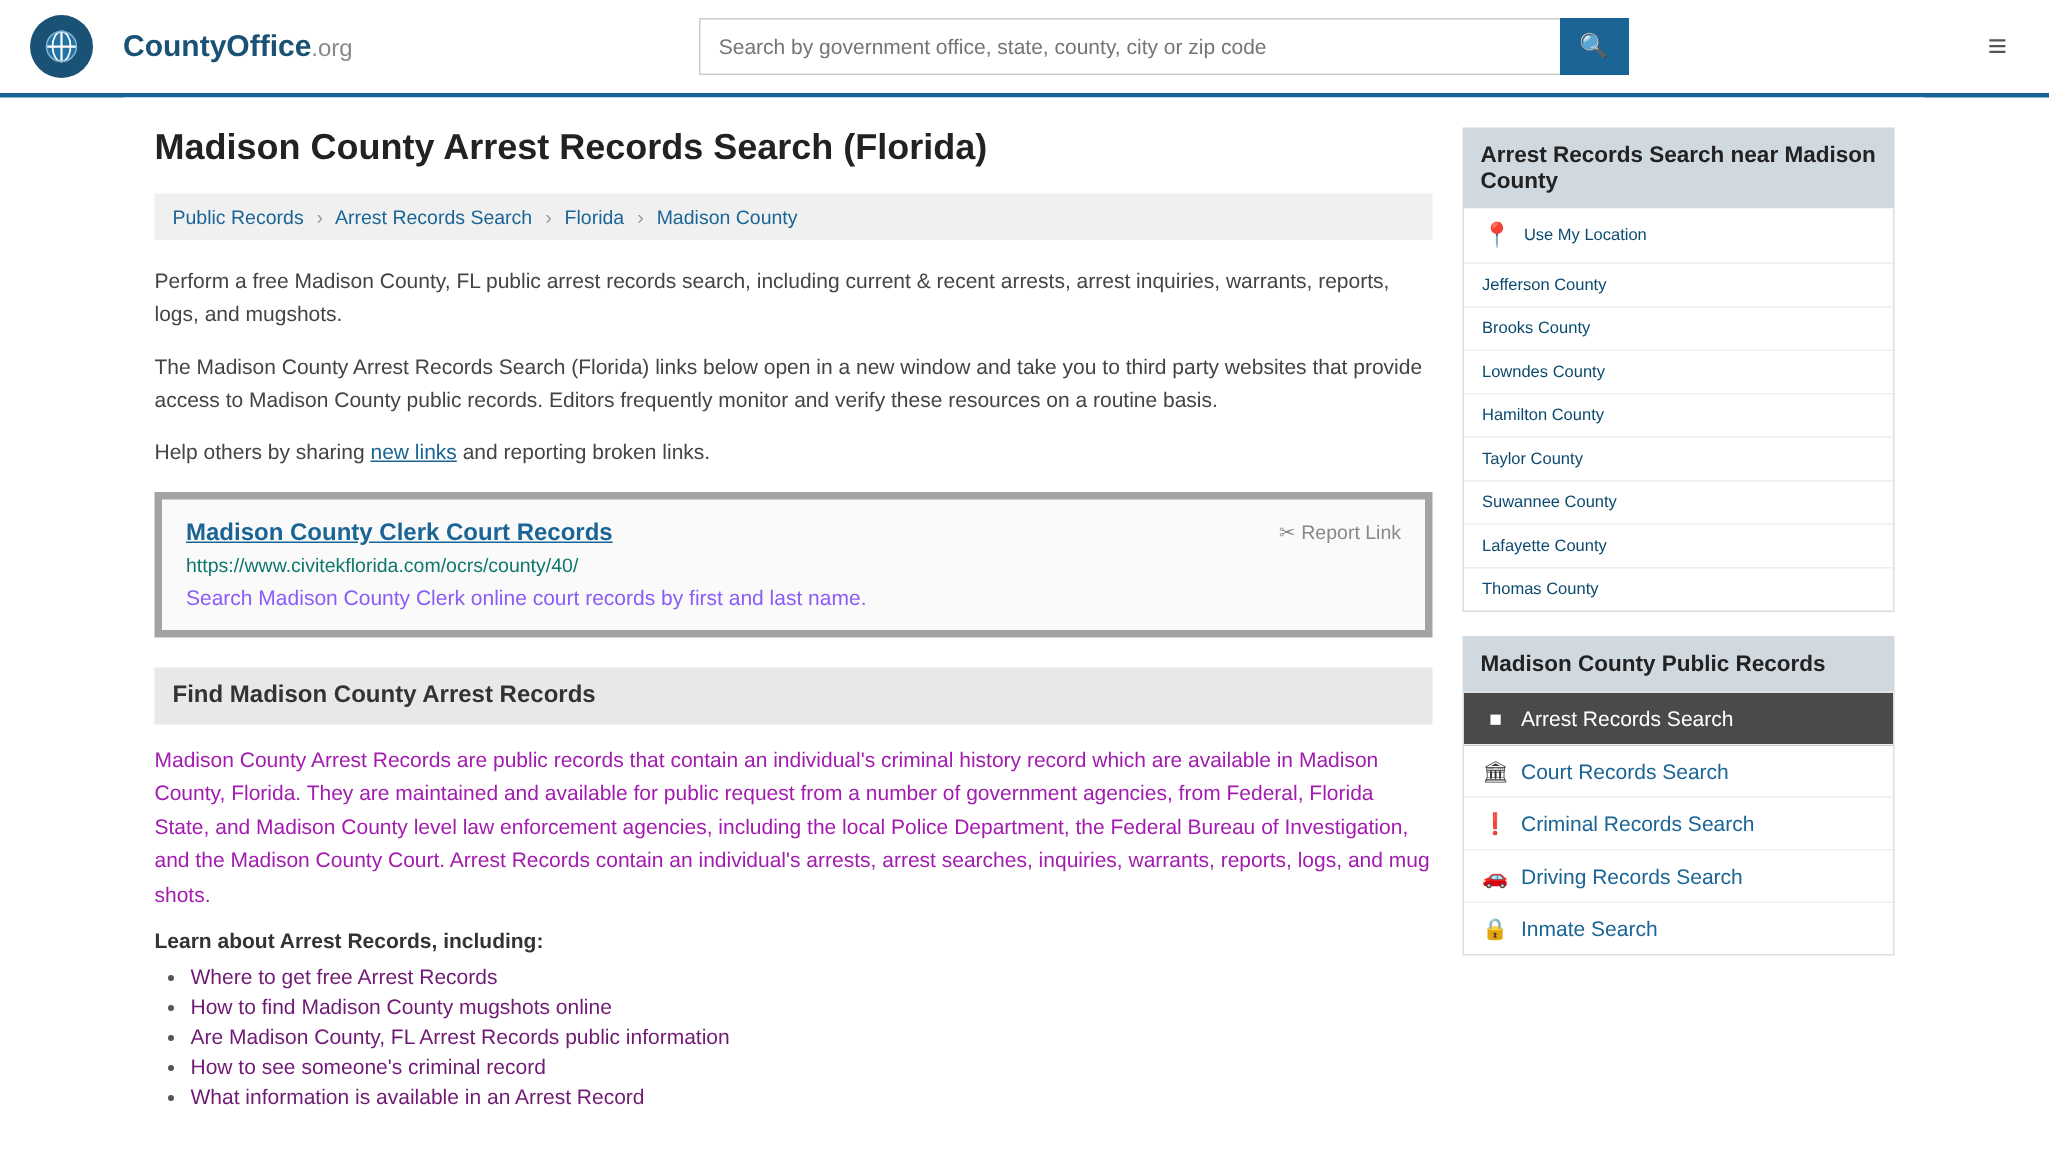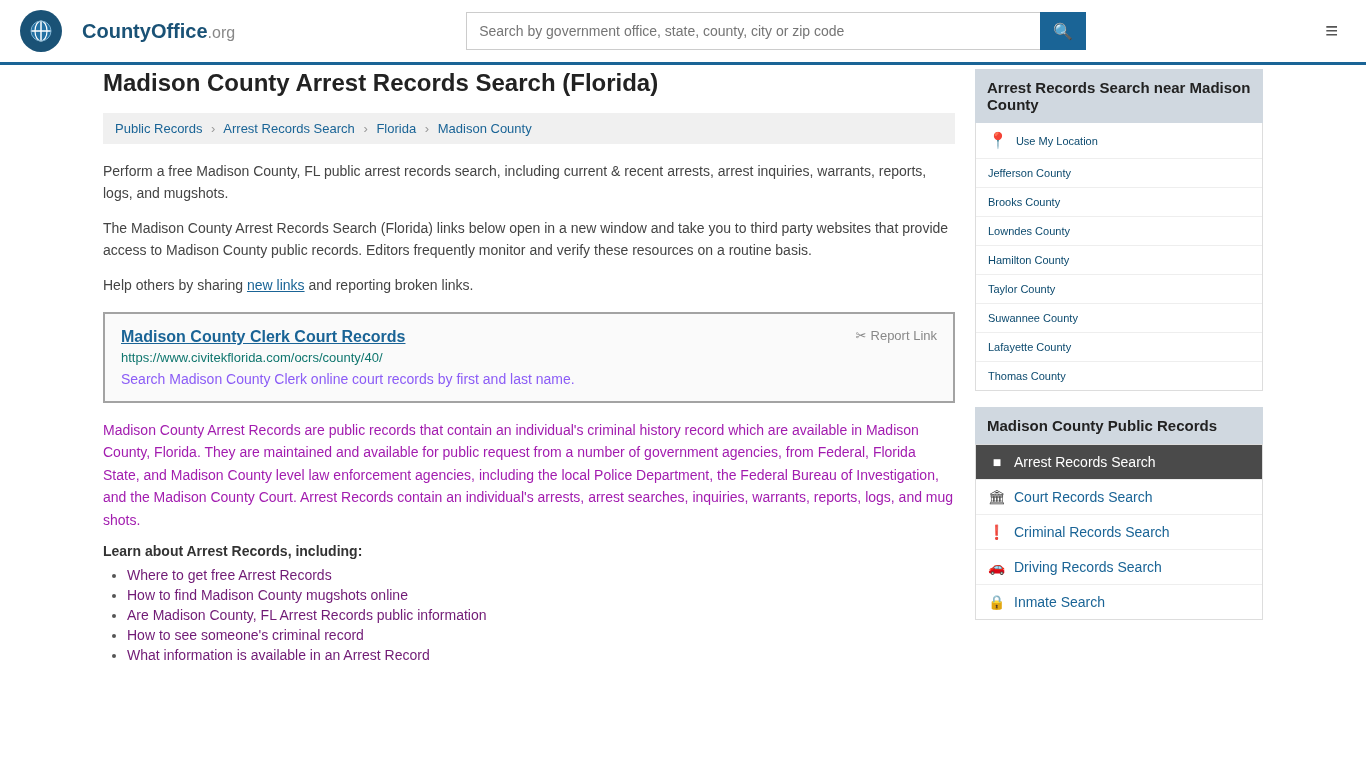--- a/index.html
+++ b/index.html
@@ -62,21 +62,21 @@
       cursor: pointer;
       font-size: 22px;
       color: #555;
       padding: 4px 8px;
     }
 
     
     #main-container {
       max-width: 1200px;
       margin: 0 auto;
-      padding: 4px 20px;
+      padding: 20px 20px;
       display: flex;
       gap: 20px;
       background: #fff;
     }
 
     
     #content {
       flex: 1;
       min-width: 0;
     }
@@ -109,21 +109,21 @@
       line-height: 1.6;
       margin-bottom: 12px;
     }
     .desc-text a {
       color: #1a6496;
       text-decoration: underline;
     }
 
     
     .record-card {
-      border: 2px solid #a3a3a3;
+      border: 5px solid #a3a3a3;
       padding: 14px 16px;
       margin: 16px 0;
       background: #fafafa;
     }
     .record-card-header {
       display: flex;
       justify-content: space-between;
       align-items: flex-start;
     }
     .record-card-title a {
@@ -323,20 +323,21 @@
           </div>
           <div class="report-link">
             <span>✂</span>
             <span>Report Link</span>
           </div>
         </div>
         <div class="record-url" style="cursor:pointer;">https://www.civitekflorida.com/ocrs/county/40/</div>
         <div class="record-desc">Search Madison County Clerk online court records by first and last name.</div>
       </div>
 
+      <div class="section-header">Find Madison County Arrest Records</div>
       <p class="body-text">Madison County Arrest Records are public records that contain an individual's criminal history record which are available in Madison County, Florida. They are maintained and available for public request from a number of government agencies, from Federal, Florida State, and Madison County level law enforcement agencies, including the local Police Department, the Federal Bureau of Investigation, and the Madison County Court. Arrest Records contain an individual's arrests, arrest searches, inquiries, warrants, reports, logs, and mug shots.</p>
       <p class="learn-heading">Learn about Arrest Records, including:</p>
       <ul class="learn-list">
         <li>Where to get free Arrest Records</li>
         <li>How to find Madison County mugshots online</li>
         <li>Are Madison County, FL Arrest Records public information</li>
         <li>How to see someone's criminal record</li>
         <li>What information is available in an Arrest Record</li>
       </ul>
     </div>

